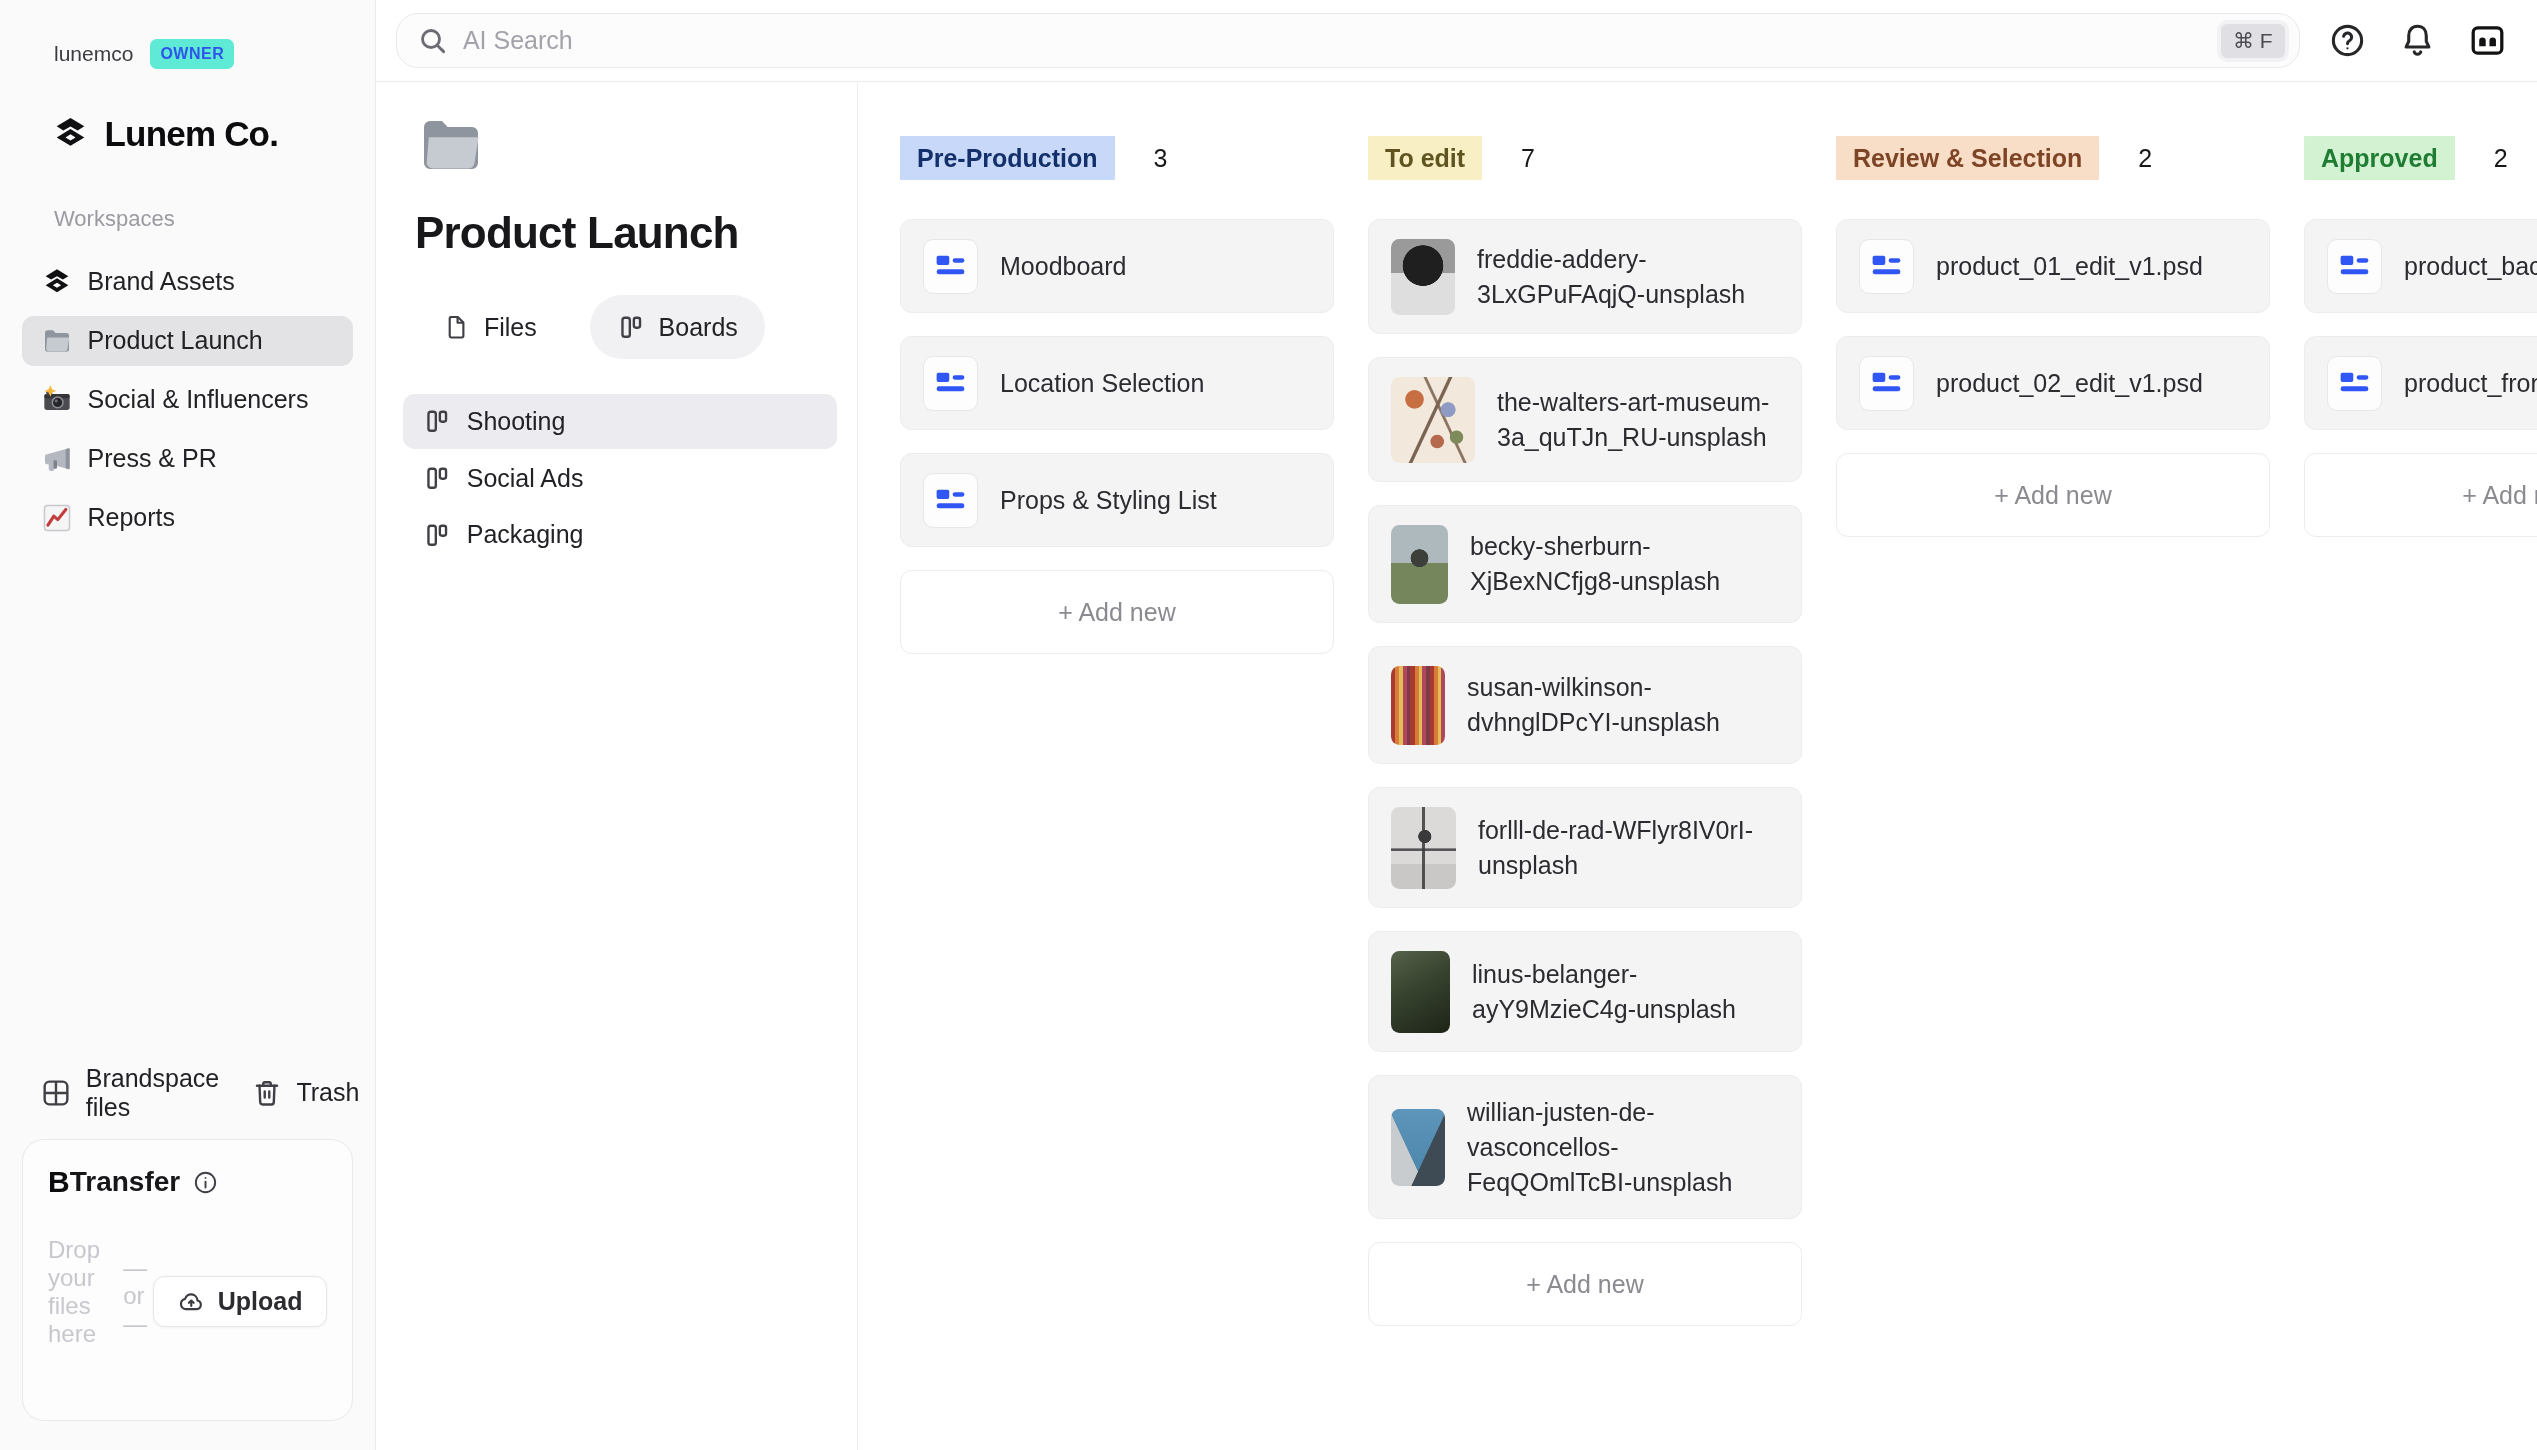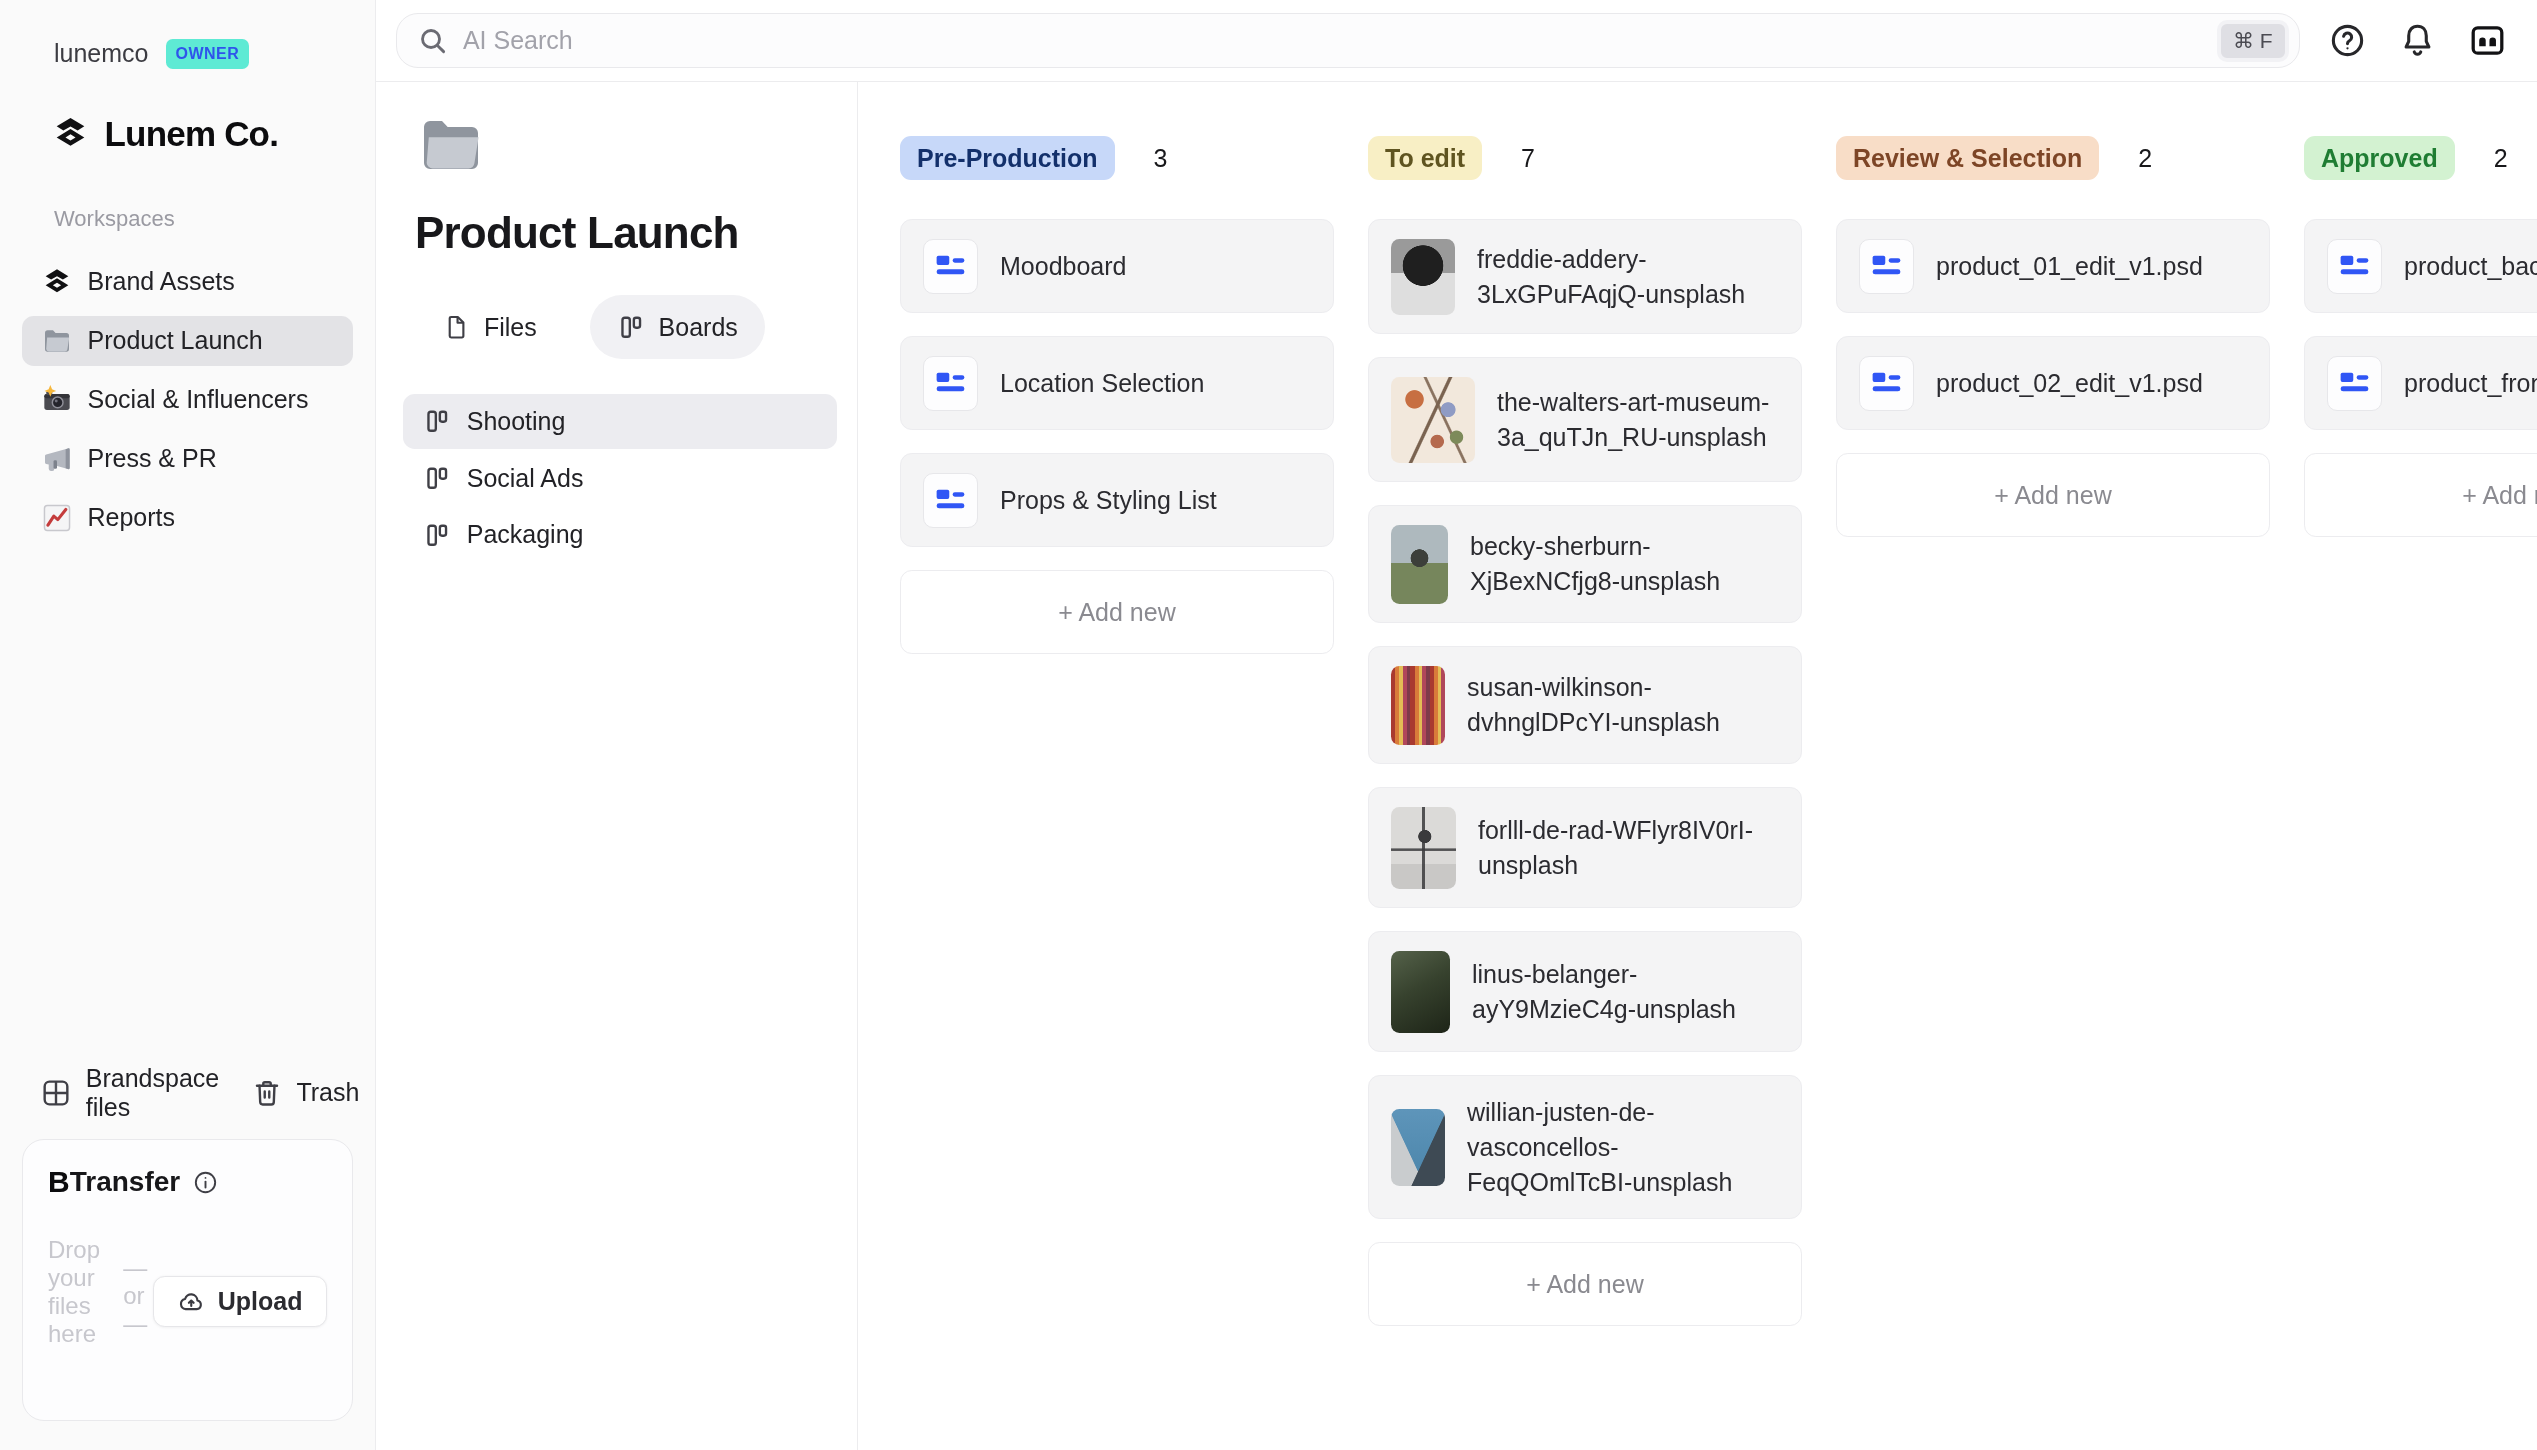--- a/index.html
+++ b/index.html
@@ -4,21 +4,21 @@
 <style>
   *{box-sizing:border-box;margin:0;padding:0}
   html,body{width:2538px;height:1451px;overflow:hidden}
   body{display:flex;font-family:"Liberation Sans","DejaVu Sans",sans-serif;background:#fff;color:#1c1c1f}
   svg{display:block}
 
   
   .sidebar{width:376px;flex:none;background:#fafafa;border-right:1.7px solid #ececee;
     display:flex;flex-direction:column;padding:34px 22px 30px 22px}
   .org-row{display:flex;align-items:center;gap:17px;margin:5px 0 0 32px}
-  .org-name{font-size:25px;color:#3c3c42;font-weight:500}
+  .org-name{font-size:21px;color:#3c3c42;font-weight:500}
   .owner-badge{background:#5eead4;color:#2f54eb;font-size:16px;font-weight:700;letter-spacing:0.5px;
     padding:5.9px 10px;border-radius:6.7px}
   .logo-row{display:flex;align-items:center;gap:15px;margin:45px 0 0 28.5px}
   .logo-mark svg{width:39px;height:39px}
   .logo-text{font-size:35px;font-weight:800;letter-spacing:-0.8px;color:#0c0c0e}
   .ws-label{margin:52px 0 0 32px;font-size:22px;color:#9a9aa2}
   .ws-list{margin-top:25px;display:flex;flex-direction:column;gap:9px}
   .ws-item{display:flex;align-items:center;gap:15px;height:50px;padding:0 18.5px;border-radius:11.8px;cursor:pointer}
   .ws-item.active{background:#e3e3e6}
   .ws-item .ws-icon svg{width:32px;height:32px}
@@ -70,21 +70,21 @@
   .tab svg{width:28.5px;height:28.5px}
   .board-list{margin-top:35px;margin-left:-11.8px;display:flex;flex-direction:column;gap:1.7px}
   .board-item{display:flex;align-items:center;gap:15px;height:55px;padding:0 20px;border-radius:11.8px;
     font-size:25px;font-weight:500;color:#222226;cursor:pointer}
   .board-item.active{background:#ececf0}
   .board-item svg{width:28.5px;height:28.5px}
 
   .kanban{flex:1;padding:54px 0 0 42px;display:flex;gap:34px;overflow:hidden}
   .kcol{width:434px;flex:none;display:flex;flex-direction:column}
   .kcol-head{display:flex;align-items:center;margin-bottom:39px}
-  .status-pill{font-size:25px;font-weight:650;padding:7.6px 17px;border-radius:11px}
+  .status-pill{font-size:25px;font-weight:650;padding:7.6px 17px;border-radius:1px}
   .kcount{font-size:25px;font-weight:500;color:#18181b;margin-left:39px}
   .kcards{display:flex;flex-direction:column;gap:23px}
   .kcard{background:#f4f4f5;border:1.7px solid #ececef;border-radius:11.8px;padding:18.5px 22px;
     display:flex;align-items:center;gap:22px;min-height:80px;cursor:pointer}
   .tile{width:55px;height:55px;flex:none;background:#fdfdfe;border:1.7px solid #e7e7ea;border-radius:10px;
     display:flex;align-items:center;justify-content:center}
   .tile svg{width:37px;height:37px}
   .thumb{flex:none;border-radius:8.4px}
   .kcard-title{font-size:25px;font-weight:500;color:#2b2b30;line-height:1.4;overflow-wrap:anywhere}
   .add-new{background:#fff;border:1.7px solid #ececef;border-radius:11.8px;height:84px;flex:none;

